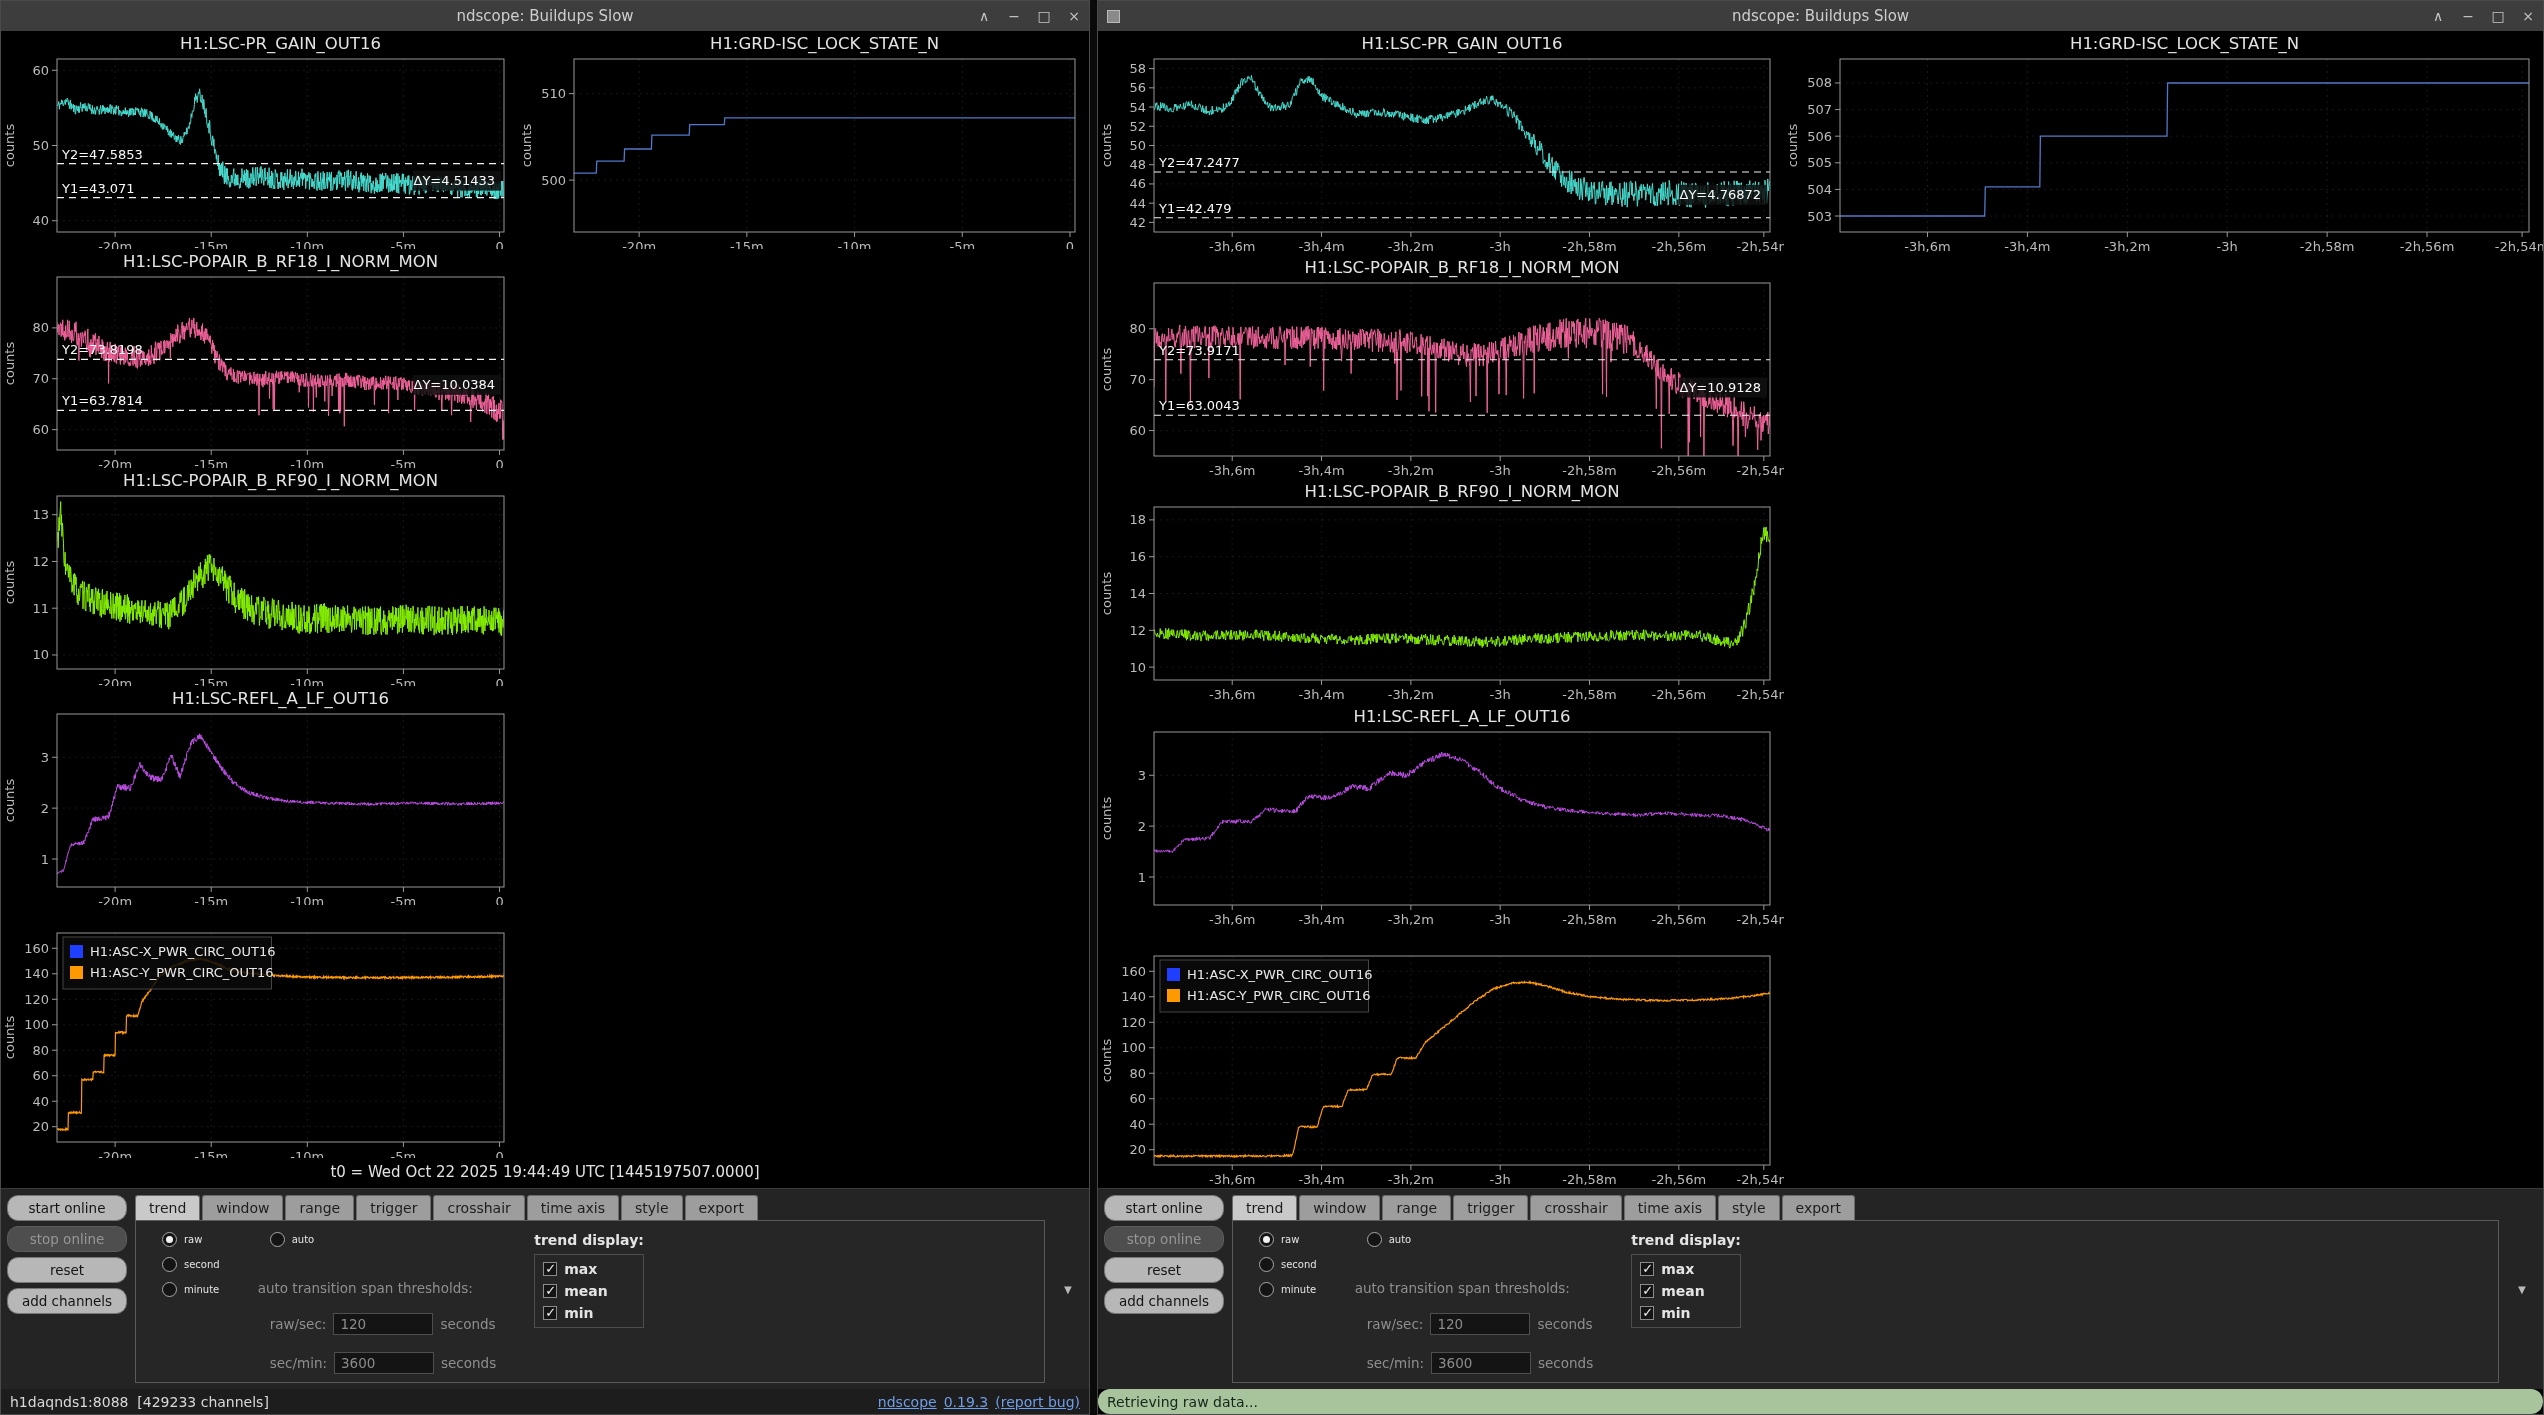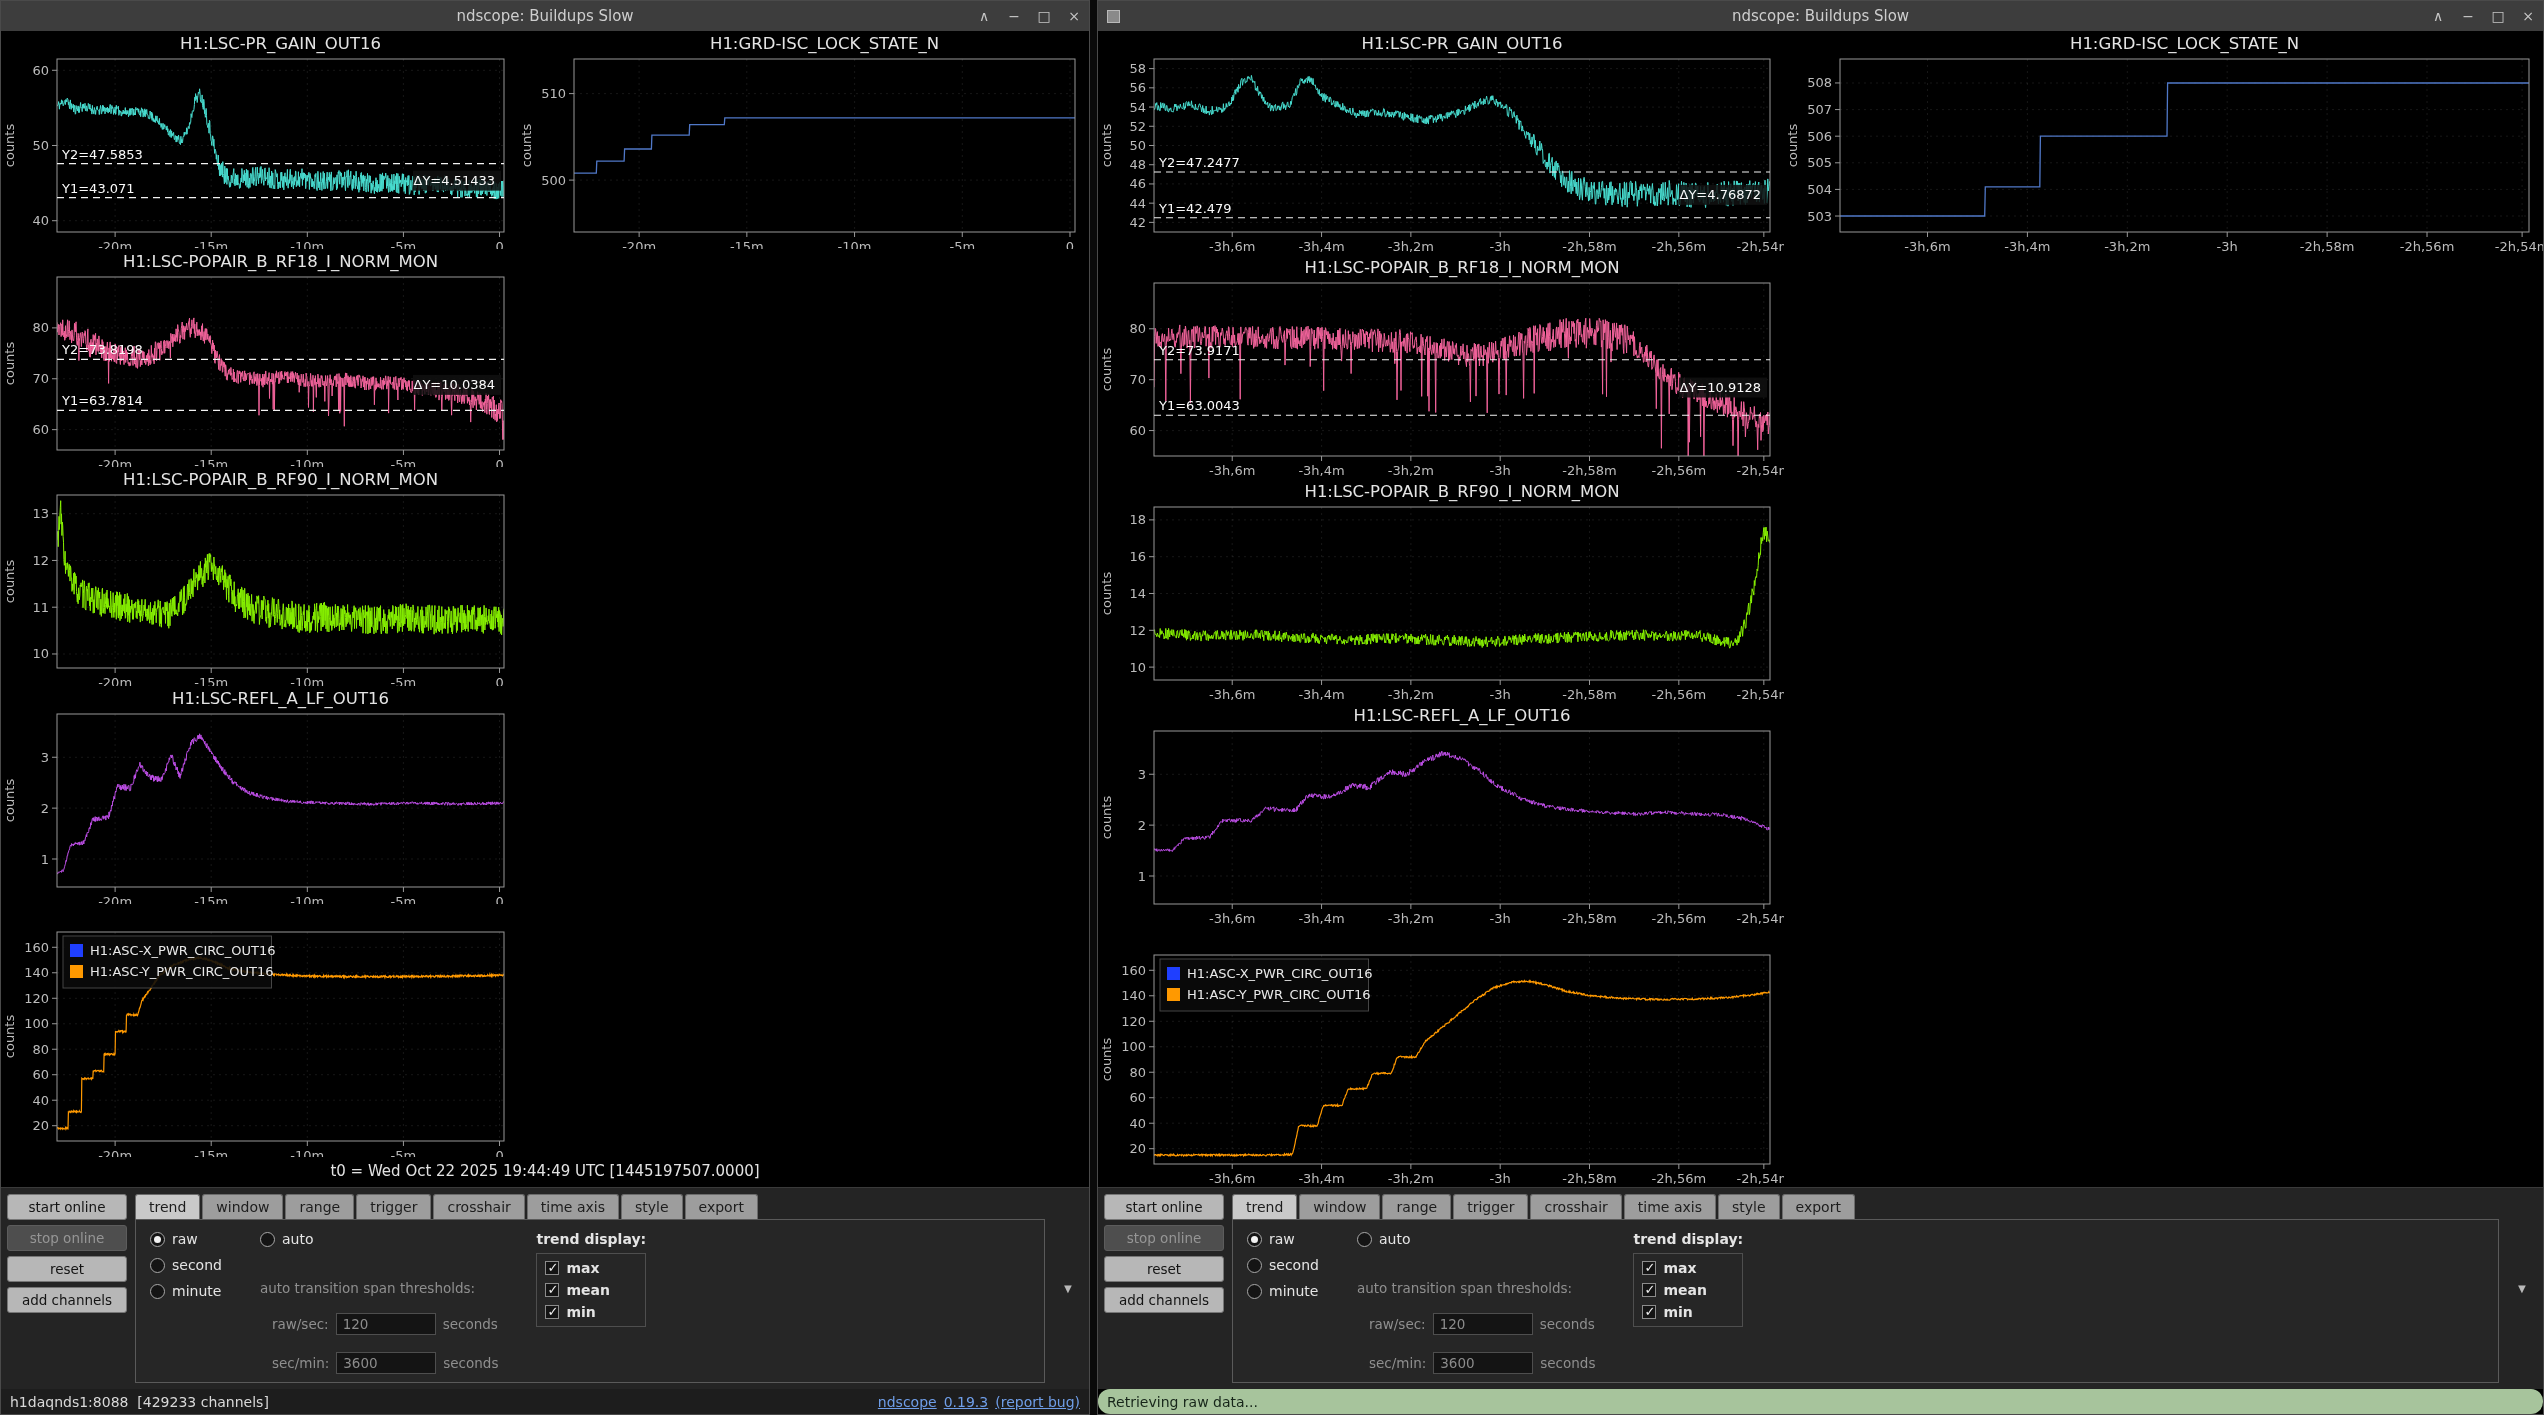--- a/index.html
+++ b/index.html
@@ -12,29 +12,29 @@
   .tb-title { position:absolute; left:0; right:0; text-align:center; color:#cecece; font-size:15px; }
   .app-icon { width:13px; height:13px; border:1px solid #b9b9b9; background:#8a8a8a; margin-left:9px; z-index:1; }
   .tb-btns { margin-left:auto; display:flex; z-index:1; }
   .tb-btn { width:30px; text-align:center; color:#c6c6c6; font-size:14px; cursor:default; }
   .plot-area { flex:1 1 auto; display:grid; grid-template-columns:47.5% 52.5%; grid-template-rows:repeat(4,1fr) 1.16fr; min-height:0; }
   .plot { position:relative; overflow:hidden; }
   .empty { background:#000; }
   .t0-row { flex:0 0 30px; color:#e2e2e2; font-size:15px; text-align:center; line-height:28px; }
   .controls { flex:0 0 132px; display:flex; background:#242424; border-top:1px solid #3a3a3a; padding:6px 6px; gap:8px; }
   .btn-col { display:flex; flex-direction:column; gap:5px; flex:0 0 120px; }
-  .qbtn { height:26px; background:#b7b7b7; border:1px solid #767676; border-radius:3px; font-size:13.5px; color:#141414; font-family:inherit; cursor:pointer; }
+  .qbtn { height:26px; background:#b7b7b7; border:1px solid #767676; border-radius:11px; font-size:13.5px; color:#141414; font-family:inherit; cursor:pointer; }
   .qbtn.disabled { background:#4e4e4e; color:#969696; border-color:#5c5c5c; }
   .tab-widget { flex:1 1 auto; display:flex; flex-direction:column; min-width:0; }
   .tab-bar { display:flex; gap:2px; height:25px; }
   .tab { background:#9d9d9d; border:1px solid #6b6b6b; border-bottom:none; border-radius:3px 3px 0 0; padding:0 13px; font-size:14px; color:#1d1d1d; font-family:inherit; cursor:pointer; }
   .tab.active { background:#c9c9c9; }
   .tab-content { flex:1; border:1px solid #5a5a5a; display:flex; padding:8px 14px; gap:38px; background:#262626; }
   .trend-col1 { display:flex; flex-direction:column; gap:10px; padding-top:3px; }
-  .radio-row { display:flex; align-items:center; gap:7px; color:#e4e4e4; font-size:14px; cursor:pointer; }
+  .radio-row { display:flex; align-items:center; gap:7px; color:#e4e4e4; font-size:10px; cursor:pointer;margin-left:12px; }
   .radio { width:15px; height:15px; border-radius:50%; border:1px solid #a8a8a8; background:#141414; position:relative; flex:0 0 15px; }
   .radio.checked::after { content:""; position:absolute; left:3px; top:3px; width:7px; height:7px; border-radius:50%; background:#f2f2f2; }
   .trend-col2 { display:flex; flex-direction:column; gap:17px; padding-top:3px; }
   .thresh-title { color:#8f8f8f; font-size:13.5px; margin-top:16px; }
   .thresh-row { display:flex; align-items:center; gap:7px; color:#8f8f8f; font-size:13.5px; margin-left:12px; }
   .thresh-row input { width:100px; background:#141414; border:1px solid #4e4e4e; color:#8c8c8c; font-size:13.5px; padding:2px 6px; font-family:inherit; }
   .trend-col3 { display:flex; flex-direction:column; gap:4px; padding-top:3px;font-weight:bold; }
   .display-title { color:#e4e4e4; font-size:14px; margin-bottom:2px; }
   .check-group { border:1px solid #4e4e4e; padding:6px 12px 6px 8px; display:flex; flex-direction:column; gap:6px; }
   .check-row { display:flex; align-items:center; gap:7px; color:#e4e4e4; font-size:14px; cursor:pointer; }

